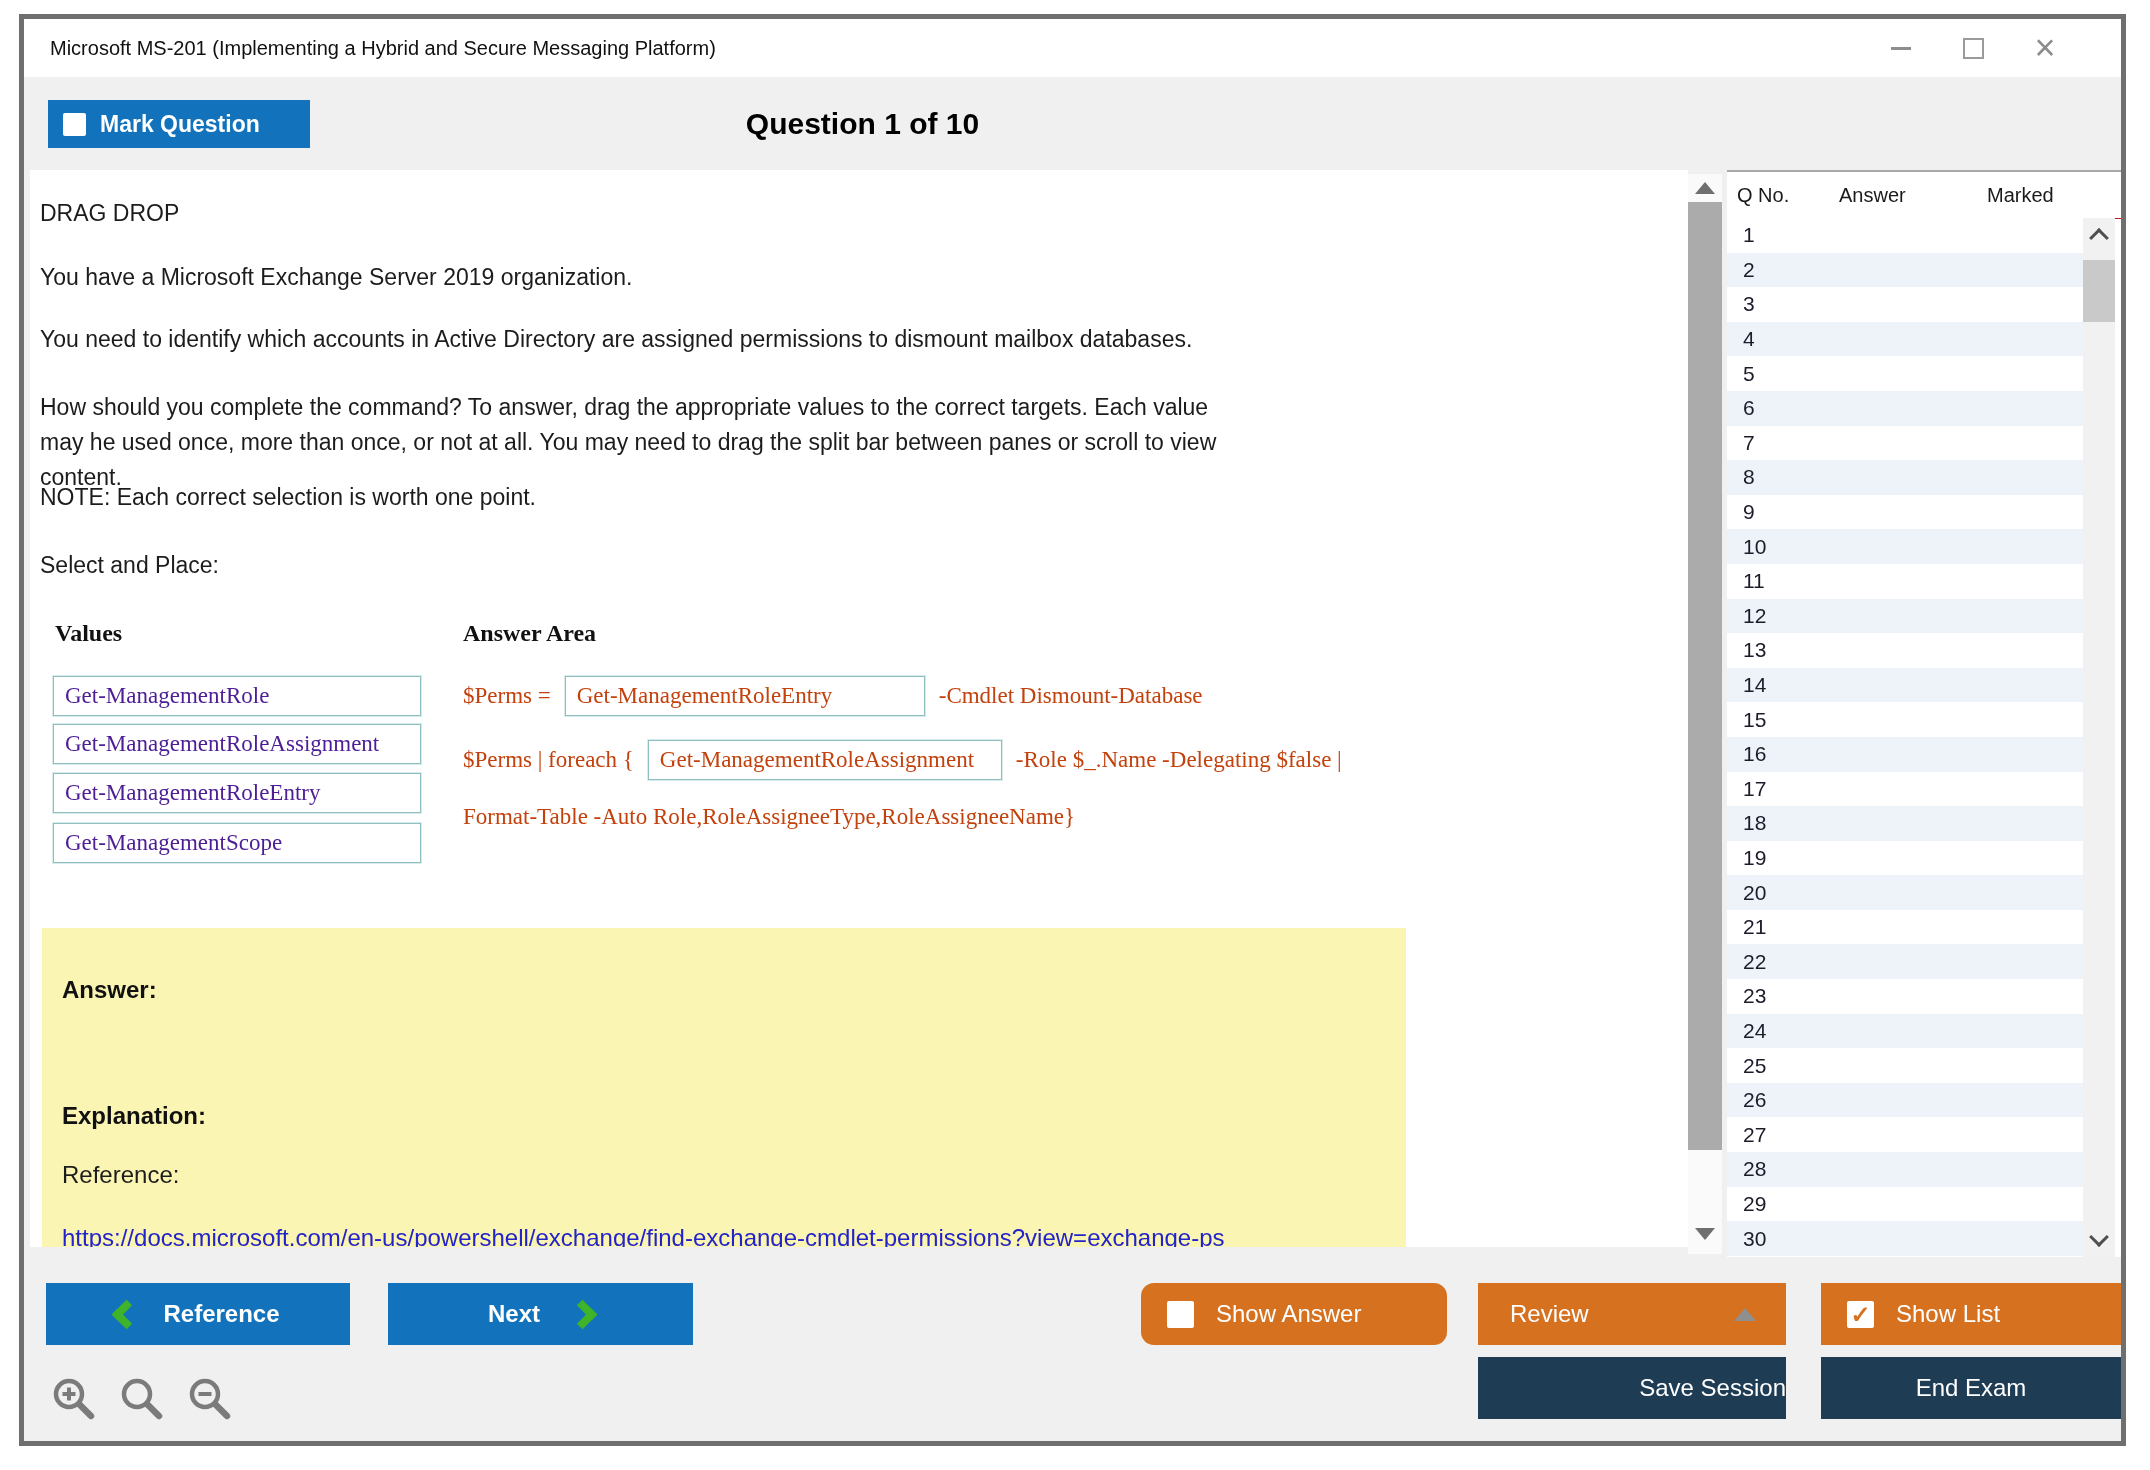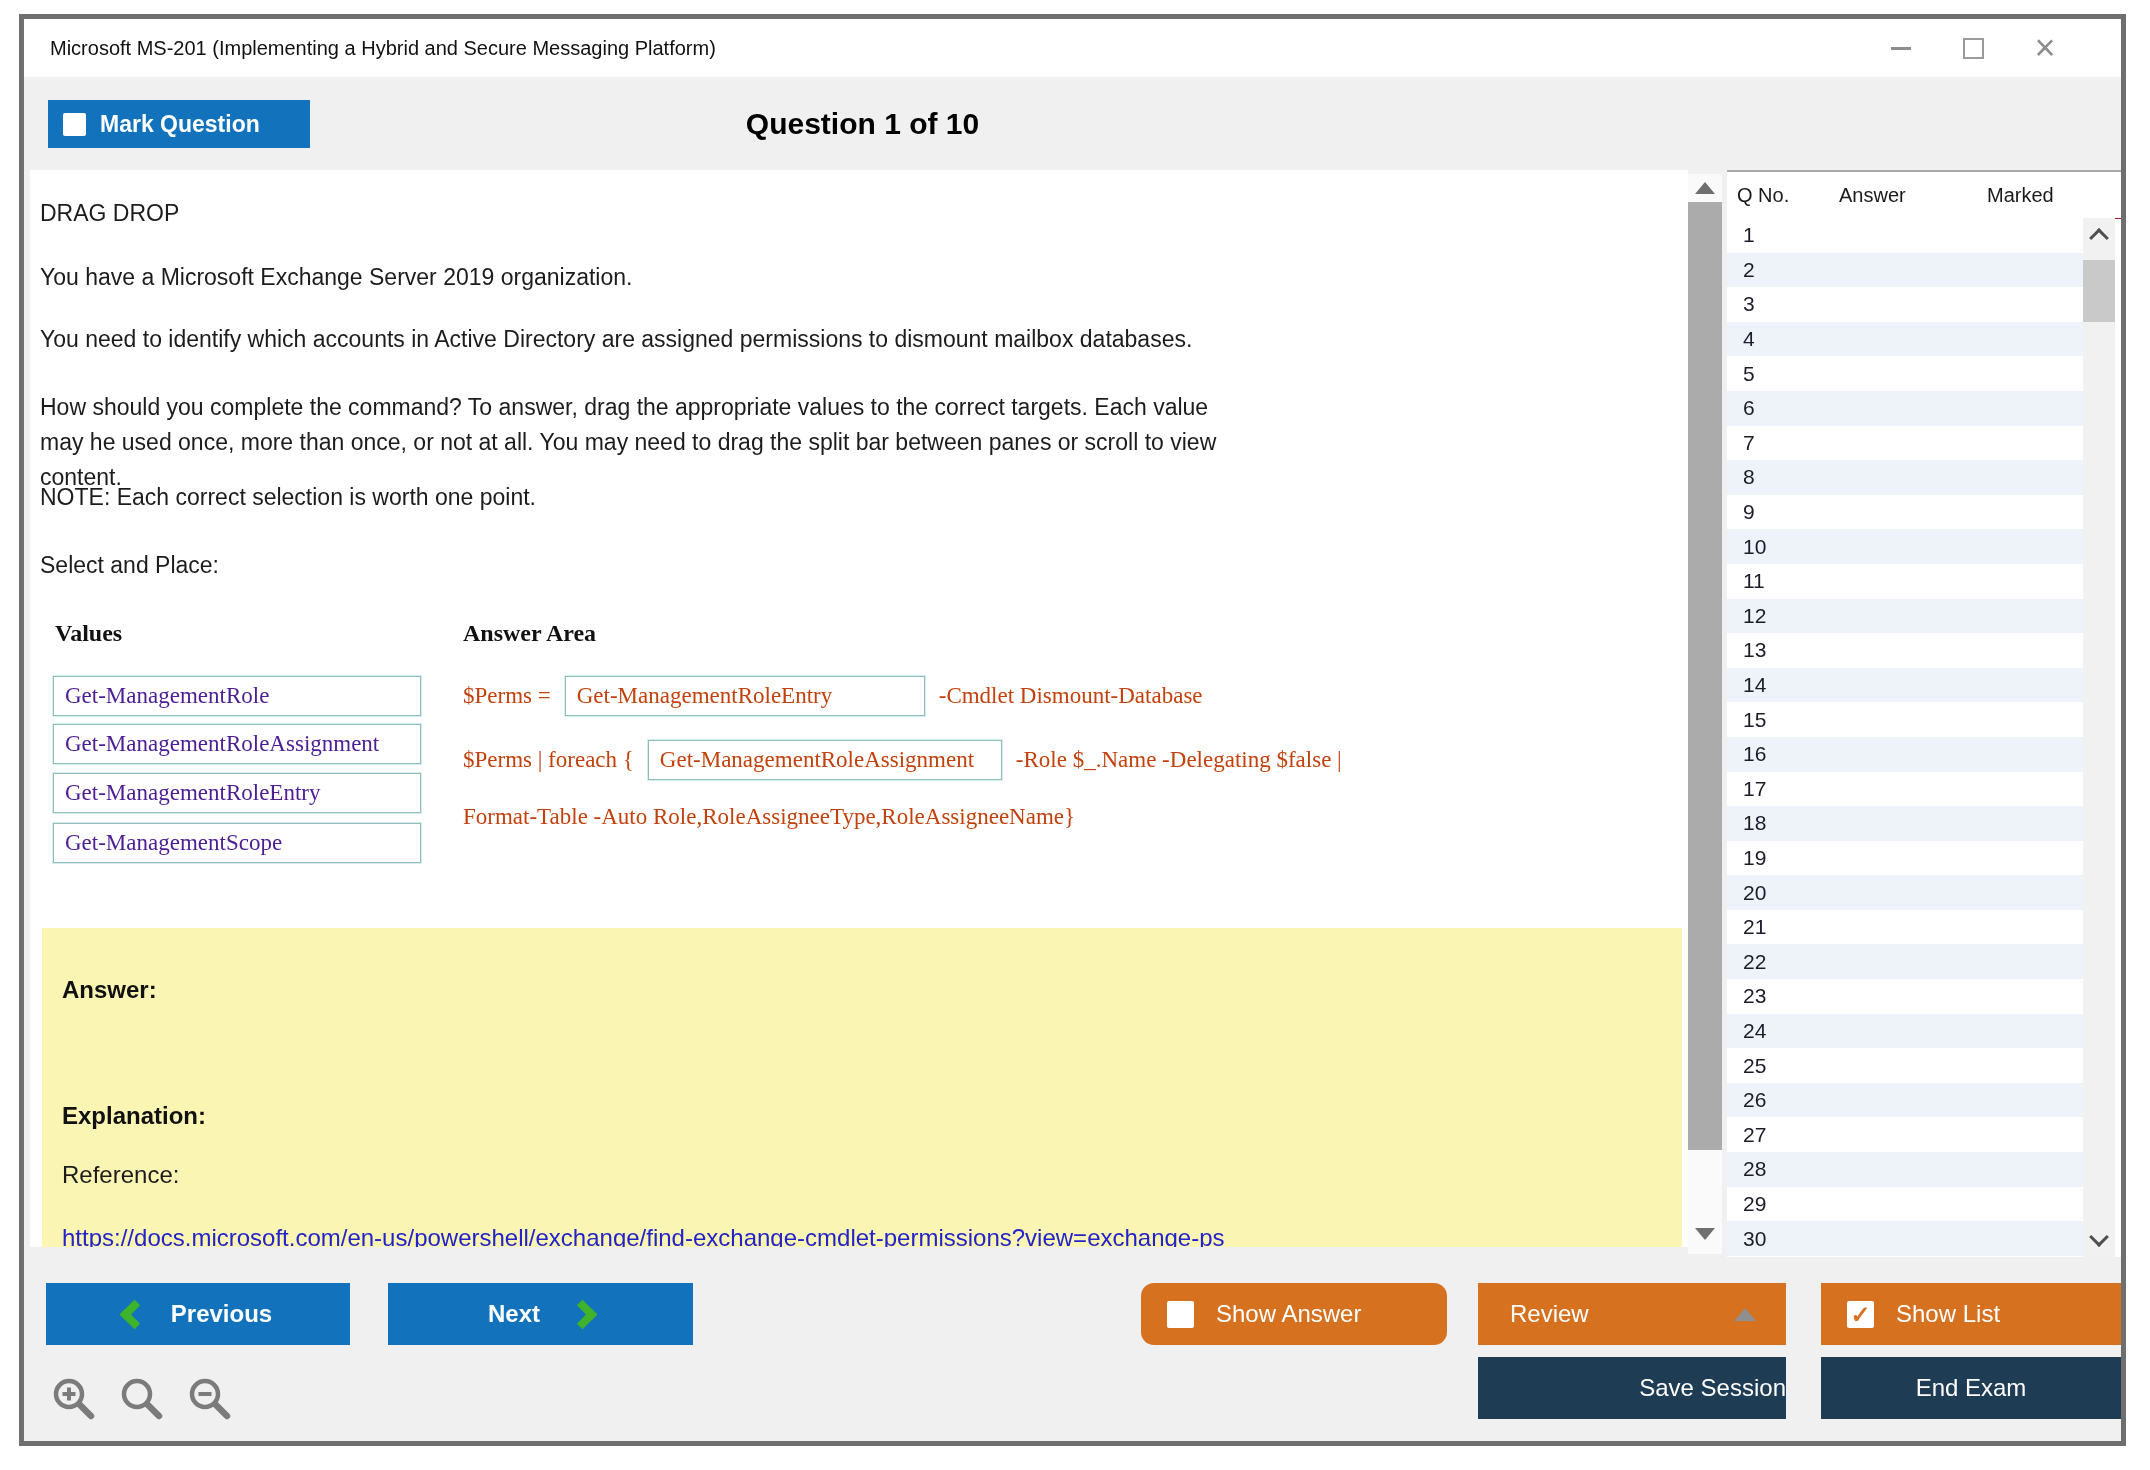--- a/index.html
+++ b/index.html
@@ -49,21 +49,21 @@
     position:absolute;left:433px;display:flex;align-items:center;gap:14px;
     font-family:"Liberation Serif",serif;font-size:23px;color:#c2410c;white-space:nowrap;
   }
   .al1{top:506px}.al2{top:570px}.al3{top:634px}
   .drop-box{
     height:40px;background:#fff;border:1px solid #8fbec0;box-shadow:0 0 0 1px #d9ecec;
     box-sizing:border-box;display:flex;align-items:center;padding-left:11px;cursor:grab;
   }
   .db1{width:360px}.db2{width:354px}
   
-  .solution{position:absolute;left:12px;top:758px;width:1640px;height:319px;background:#fbf5b4;overflow:hidden;}
+  .solution{position:absolute;left:12px;top:758px;width:1364px;height:319px;background:#fbf5b4;overflow:hidden;}
   .sol-answer{position:absolute;left:20px;top:48px;font-weight:bold;font-size:24px;color:#111;}
   .sol-expl{position:absolute;left:20px;top:174px;font-weight:bold;font-size:24px;color:#111;}
   .sol-ref{position:absolute;left:20px;top:233px;font-size:24px;color:#1c1c1c;}
   .sol-url{position:absolute;left:20px;top:296px;font-size:24px;color:#2323cc;white-space:nowrap;cursor:pointer;}
   
   .scrollbar-main{position:absolute;left:1664px;top:155px;width:34px;height:1080px;background:#fafafa;}
   .sbm-up{position:absolute;top:8px;left:7px;width:0;height:0;border-left:10px solid transparent;border-right:10px solid transparent;border-bottom:12px solid #6f6f6f;cursor:pointer;}
   .sbm-thumb{position:absolute;top:28px;left:0;width:34px;height:948px;background:#ababab;cursor:pointer;}
   .sbm-down{position:absolute;bottom:14px;left:7px;width:0;height:0;border-left:10px solid transparent;border-right:10px solid transparent;border-top:12px solid #6f6f6f;cursor:pointer;}
   
@@ -286,21 +286,21 @@
       </div>
     <div class="sidebar-scroll">
       <span class="chev chev-up"></span>
       <div class="ss-thumb"></div>
       <span class="chev chev-down"></span>
     </div>
   </div>
 
   <div class="btn btn-blue btn-prev">
     <span class="gchev gchev-left"></span>
-    <span>Previous</span>
+    <span>Reference</span>
   </div>
   <div class="btn btn-blue btn-next">
     <span>Next</span>
     <span class="gchev gchev-right"></span>
   </div>
   <div class="btn btn-orange btn-show-answer">
     <span class="chk"></span>
     <span>Show Answer</span>
   </div>
   <div class="btn btn-orange btn-review">

